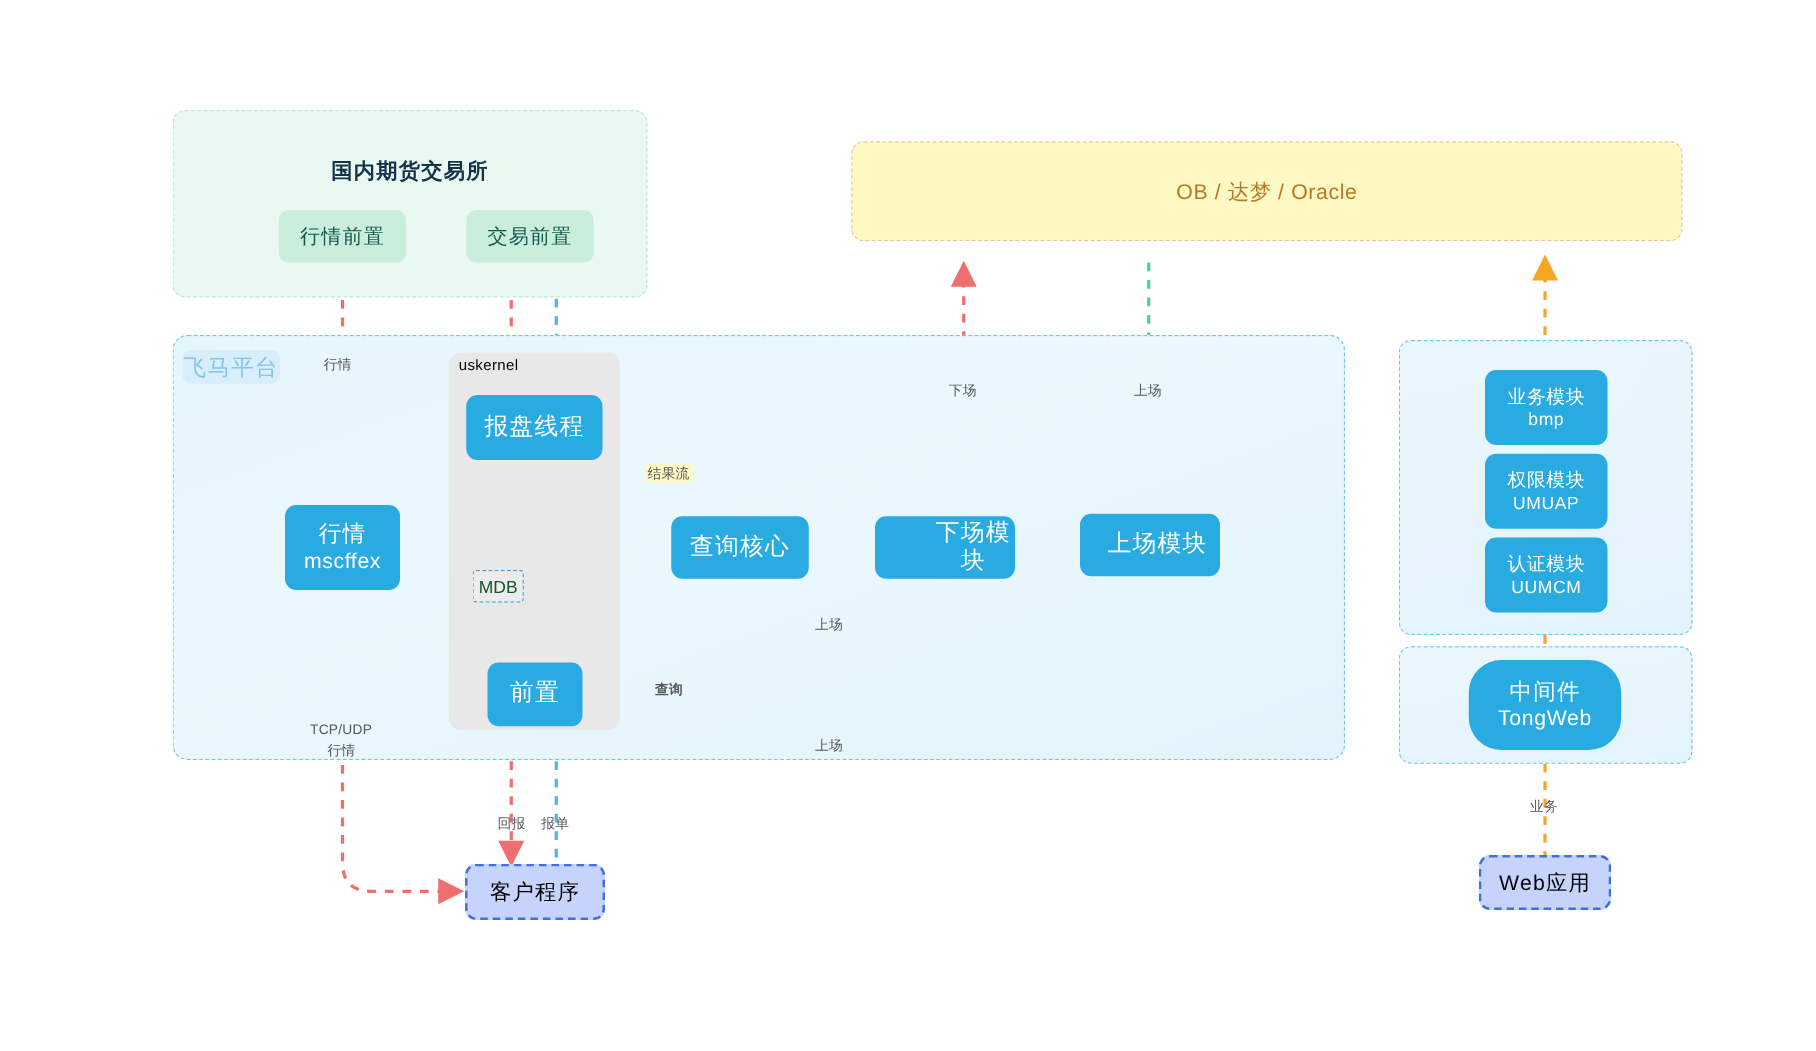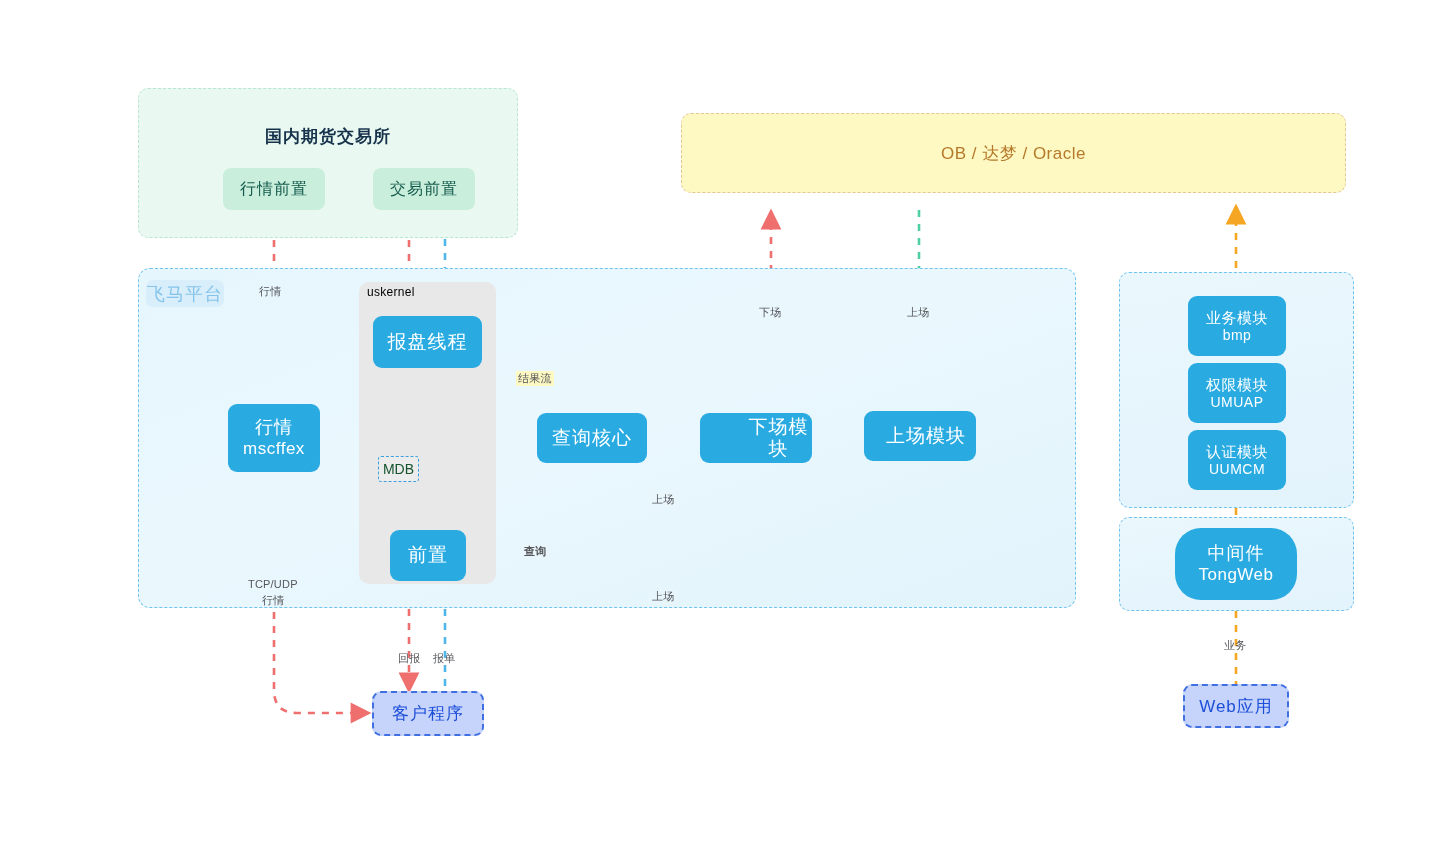--- a/index.html
+++ b/index.html
@@ -72,21 +72,21 @@
   .bnode .l1{font-size:19px;letter-spacing:1px;}
   .bnode .l2{font-size:15px;letter-spacing:.5px;}
   .bnode.small .l1{font-size:15px;letter-spacing:.5px;}
   .bnode.small .l2{font-size:14px;letter-spacing:.5px;}
   .bnode.big .l1{font-size:18px;letter-spacing:1px;}
   .bnode.big .l2{font-size:17px;letter-spacing:.5px;}
 
   
   .dnode{
     position:absolute;background:#c6d4fb;border:2px dashed #3f6fe0;
-    border-radius:9px;color:#1d4ed8;font-size:17px;letter-spacing:1px;
+    border-radius:9px;color:#000000;font-size:17px;letter-spacing:1px;
     display:flex;align-items:center;justify-content:center;box-sizing:border-box;
   }
 
   .mdb-tag{
     position:absolute;left:350px;top:456px;width:39px;height:24px;
     background:#ececec;border:1px dashed #3b9fe0;border-radius:3px;
     display:flex;align-items:center;justify-content:center;
     color:#14532d;font-size:14px;margin-left:12px;
   }
 

